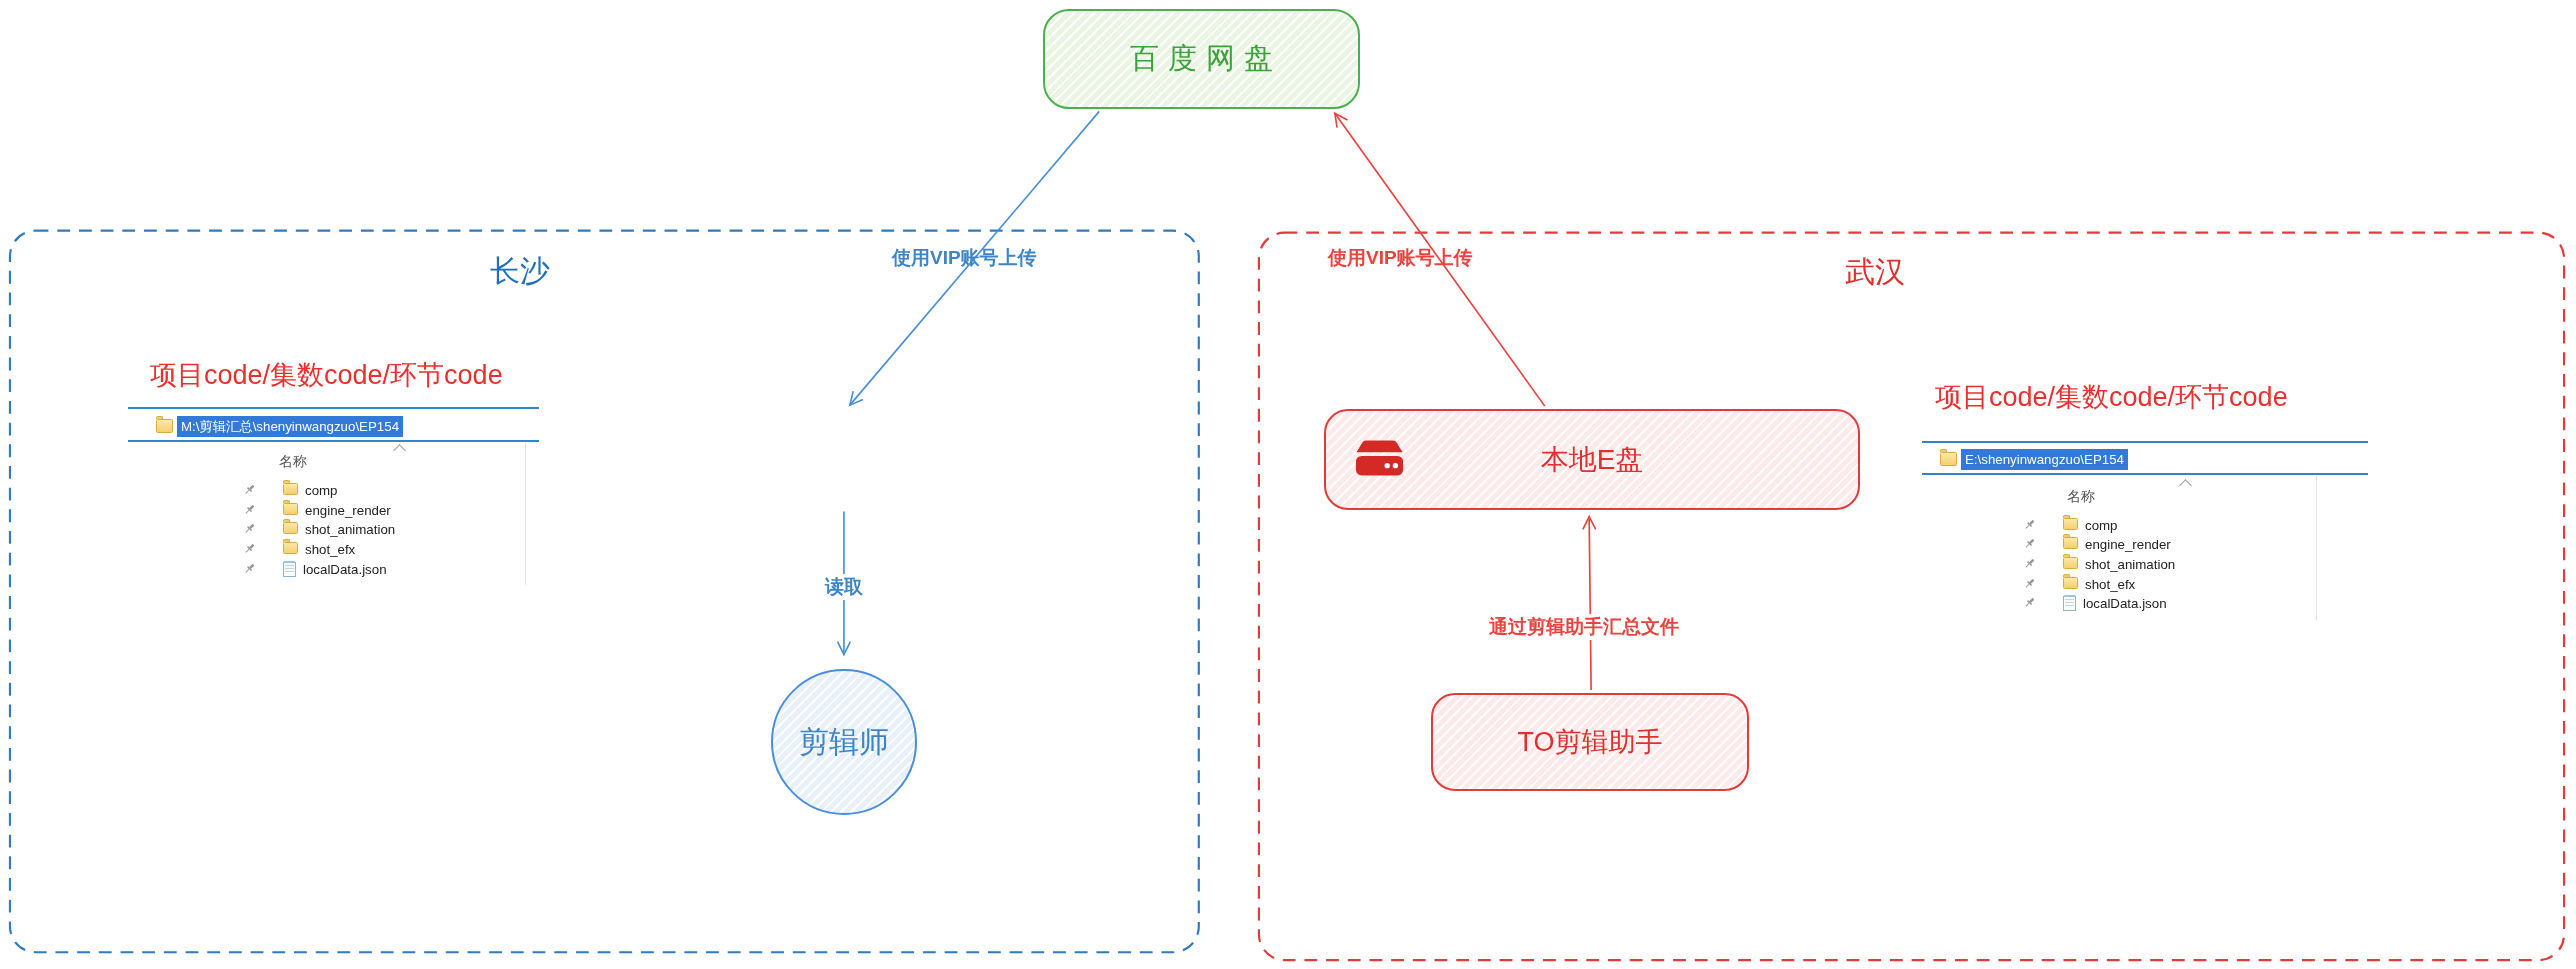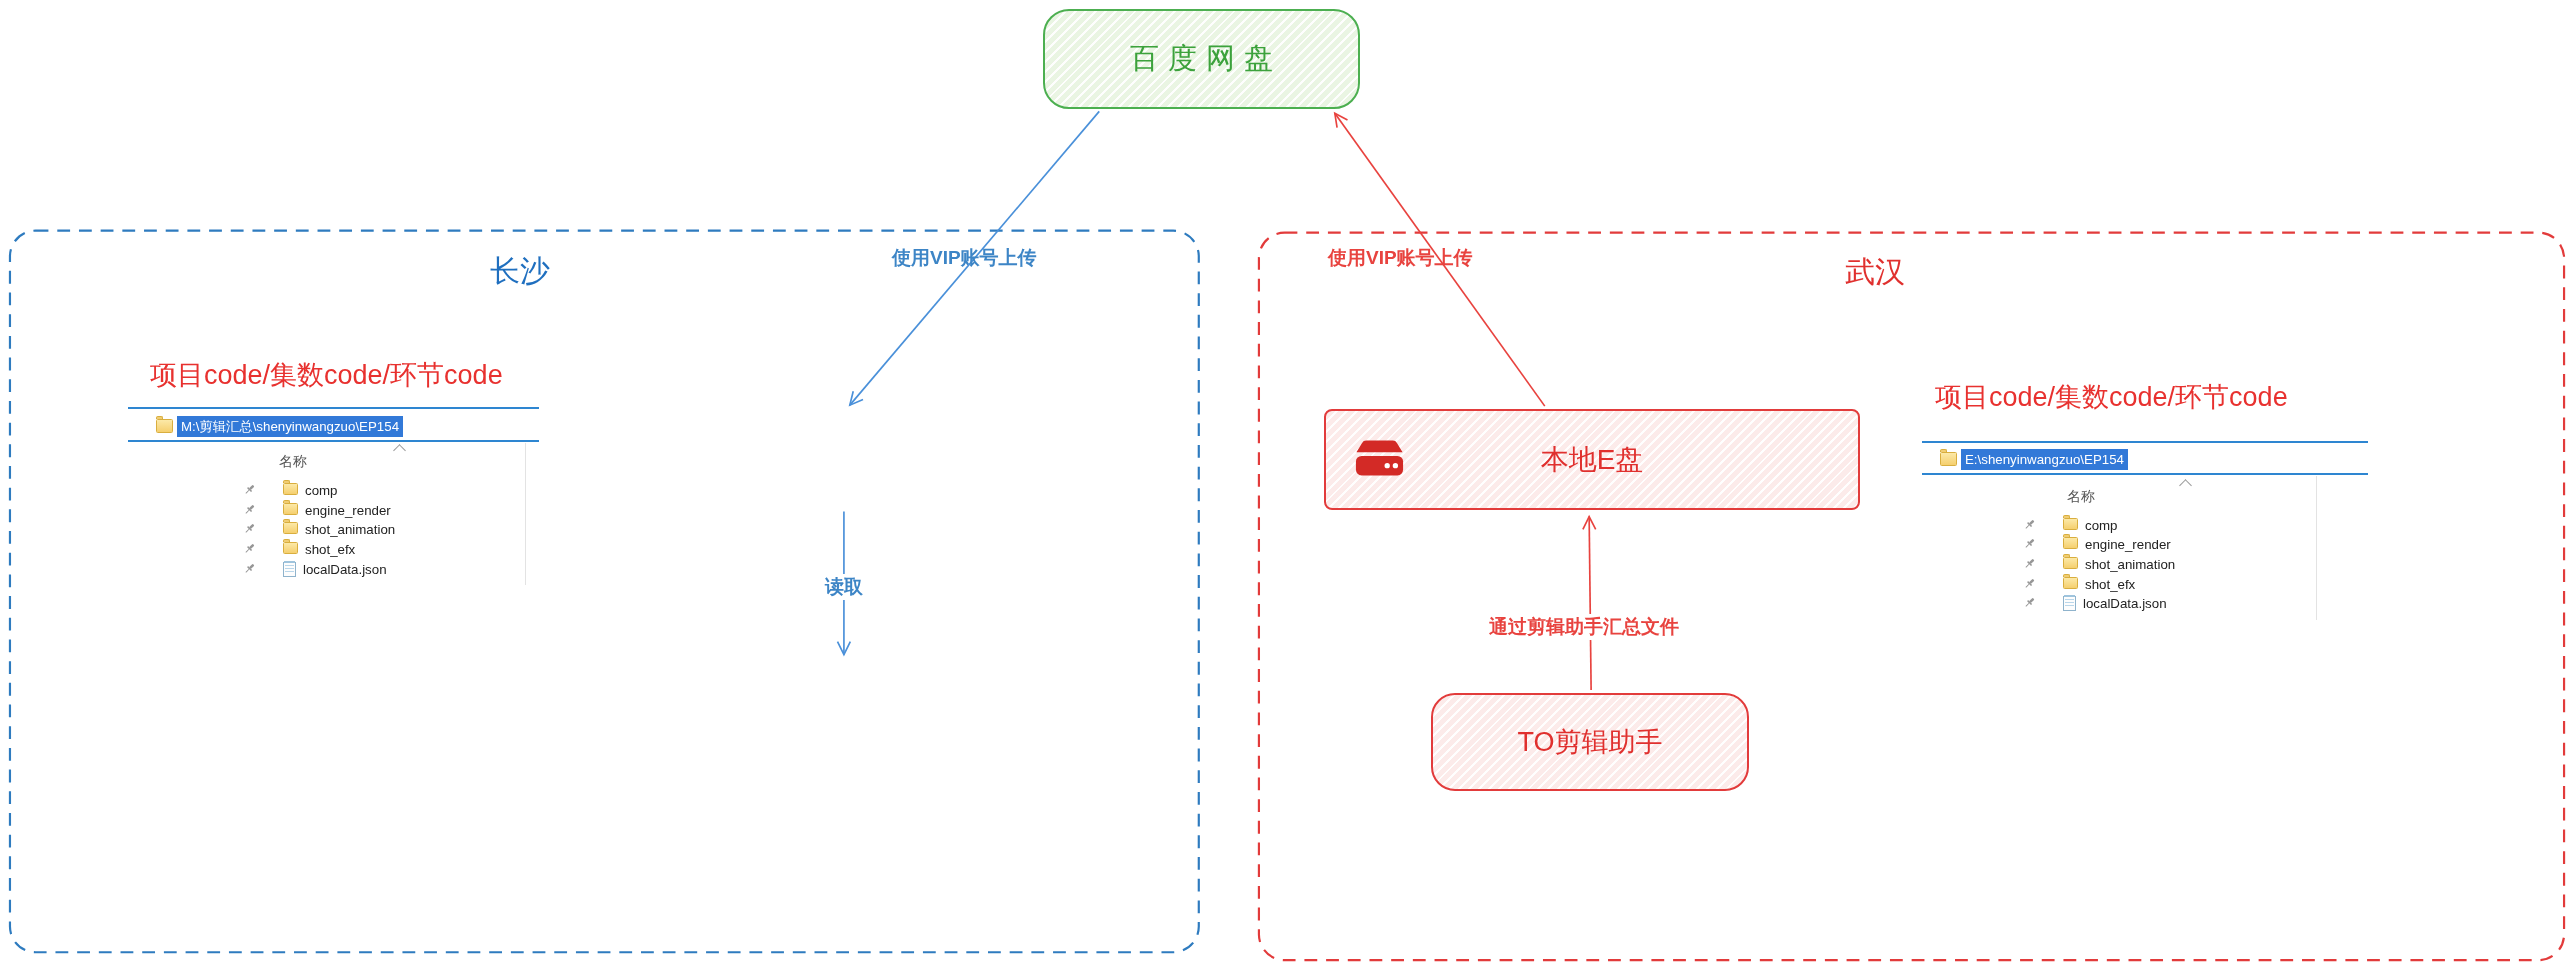--- a/index.html
+++ b/index.html
@@ -9,21 +9,21 @@
 
   
   .node{position:absolute;box-sizing:border-box;display:flex;align-items:center;justify-content:center;}
   .hatch-green{background-color:#eaf5e3;background-image:repeating-linear-gradient(135deg,rgba(255,255,255,.95) 0 2px,transparent 2px 7px);}
   .hatch-blue{background-color:#e8f1fa;background-image:repeating-linear-gradient(135deg,rgba(255,255,255,.95) 0 2px,transparent 2px 7px);}
   .hatch-red{background-color:#fcebea;background-image:repeating-linear-gradient(135deg,rgba(255,255,255,.95) 0 2px,transparent 2px 7px);}
   .cloud-box{left:1043px;top:9px;width:317px;height:100px;border:2.5px solid #4caf50;border-radius:26px;}
   .cloud-box .lbl{color:#3ca23c;font-size:29px;letter-spacing:9px;text-indent:9px;}
   .mdrive-box{left:568px;top:411px;width:558px;height:98px;border:2px solid #3d85c6;border-radius:24px;justify-content:flex-start;}
   .mdrive-box .lbl{color:#3d85c6;font-size:28px;margin-left:126px;}
-  .edrive-box{left:1324px;top:409px;width:536px;height:101px;border:2px solid #e23b3b;border-radius:8px;}
+  .edrive-box{left:1324px;top:409px;width:536px;height:101px;border:2px solid #e23b3b;border-radius:24px;}
   .edrive-box .lbl{color:#e0302e;font-size:28px;}
   .to-box{left:1431px;top:693px;width:318px;height:98px;border:2px solid #e23b3b;border-radius:24px;}
   .to-box .lbl{color:#e0302e;font-size:27px;}
   .person-circle{left:771px;top:669px;width:146px;height:146px;border:2px solid #4a90d9;border-radius:50%;}
   .person-circle .lbl{color:#3d85c6;font-size:30px;}
   .drive-icon{position:absolute;left:28px;top:50%;transform:translateY(-50%);}
 
   
   .region-label{position:absolute;z-index:2;font-size:30px;}
   .region-label.blue{color:#1f6fbf;}
@@ -220,20 +220,23 @@
             <rect x="3.7" y="5.6" width="5.8" height="1.7" rx="0.8"></rect>
             <rect x="6.1" y="7.3" width="1" height="4.6" rx="0.5"></rect>
           </g>
         </svg>
       <span class="note"></span>
       <span class="fname">localData.json</span>
     </div>
   </div>
 
 
+  <div class="node hatch-blue person-circle">
+    <span class="lbl">剪辑师</span>
+  </div>
 
   <div class="node hatch-red edrive-box">
     <svg class="drive-icon" width="51" height="41" viewBox="0 0 48 40">
       <path d="M11 1 h26 a4.5 4.5 0 0 1 4 2.4 L46.5 12.5 H1.5 L7 3.4 A4.5 4.5 0 0 1 11 1 Z" fill="#d32a26"></path>
       <rect x="1" y="16" width="46" height="19" rx="5.5" fill="#d32a26"></rect>
       <circle cx="31.5" cy="25.5" r="2.6" fill="#fff"></circle>
       <circle cx="39.5" cy="25.5" r="2.6" fill="#fff"></circle>
     </svg>
     <span class="lbl">本地E盘</span>
   </div>

